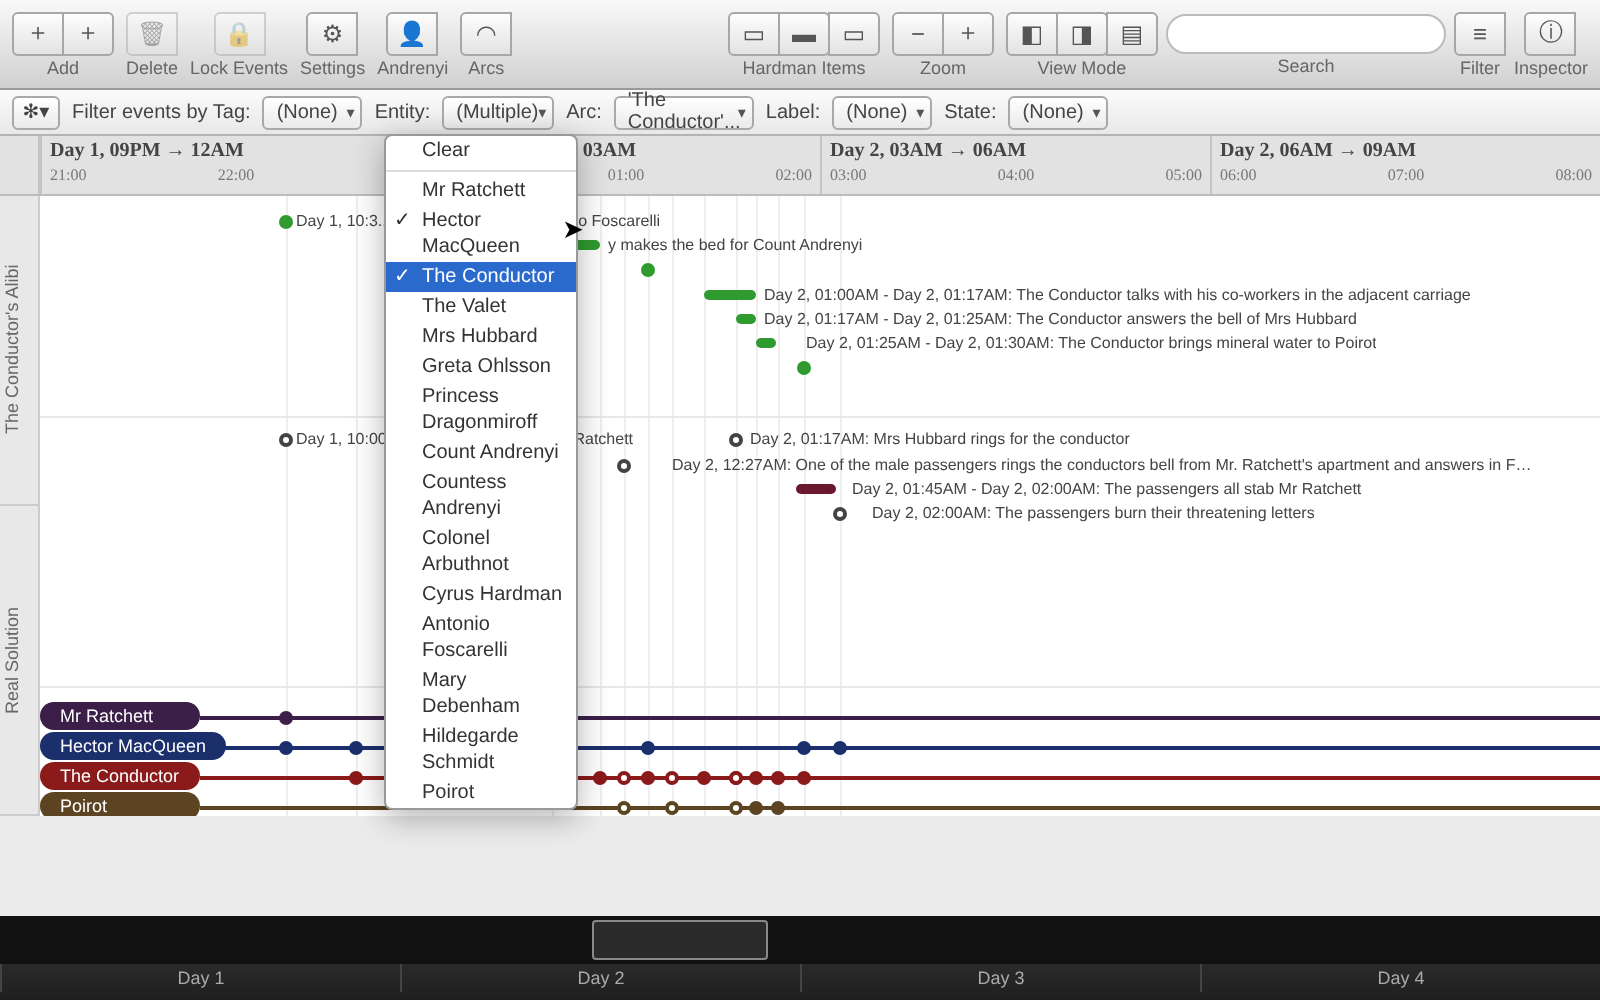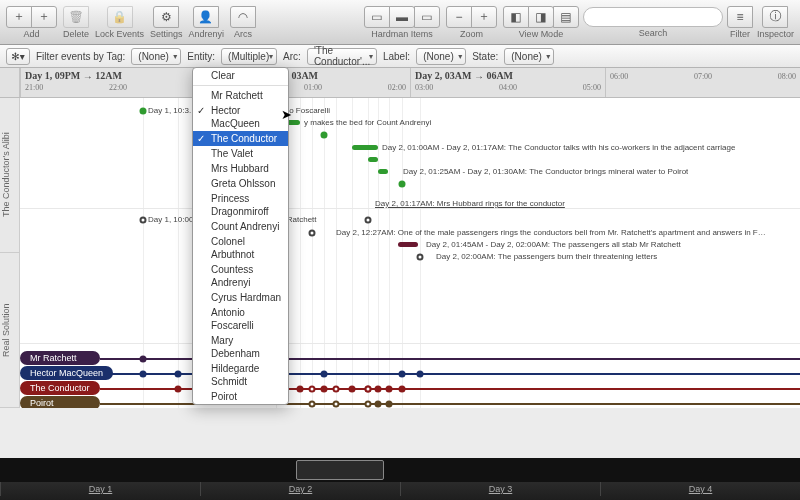--- a/index.html
+++ b/index.html
@@ -52,21 +52,21 @@
 .entity-menu .mi { padding:1px 6px 1px 18px; position:relative; cursor:pointer; line-height:13px; }
 .entity-menu .mi.sel { background:#2a6acd; color:#fff; }
 .entity-menu .mi.chk::before { content:"✓"; position:absolute; left:4px; }
 .entity-menu .sep { height:1px; background:#ddd; margin:2px 0; }
 .cursor-arrow { position:absolute; font-size:13px; color:#000; z-index:60; pointer-events:none; }
 
 
 .footer { position:absolute; bottom:0; left:0; right:0; height:42px; background:linear-gradient(#3c3c3c,#1e1e1e); color:#ccc; }
 .minimap { height:24px; background:#111; position:relative; }
 .mini-view { position:absolute; top:2px; bottom:2px; border:1px solid #888; background:rgba(120,120,120,.25); border-radius:2px; }
-.daylabels { display:flex; font-size:9px; color:#aaa;text-decoration:underline; }
+.daylabels { display:flex; font-size:9px; color:#aaa; }
 .daylabels span { flex:1; text-align:center; padding:2px 0; border-left:1px solid #444; }
 </style>
 </head>
 <body>
 
 <div class="toolbar">
   <div id="tb-left" style="display: flex; gap: 6px;">
       <div class="tb-group">
         <div class="tb-btns">
           <div class="tb-btn">＋</div>
@@ -194,20 +194,21 @@
       </div>
       <div class="tl-daycell">
         <div class="tl-daytitle">Day 2, 03AM → 06AM</div>
         <div class="tl-hours">
           <span>03:00</span>
           <span>04:00</span>
           <span>05:00</span>
         </div>
       </div>
       <div class="tl-daycell">
+        <div class="tl-daytitle">Day 2, 06AM → 09AM</div>
         <div class="tl-hours">
           <span>06:00</span>
           <span>07:00</span>
           <span>08:00</span>
         </div>
       </div>
     </div>
 </div>
 
 <div class="canvas">
@@ -232,27 +233,28 @@
       <div class="hline" style="top: 110px;"></div>
       <div class="hline" style="top: 245px;"></div>
       <div class="event-dot" style="left: 123px; top: 13px; background: rgb(47, 155, 47); border-color: rgb(47, 155, 47);"></div>
       <div class="event-txt" style="left: 128px; top: 8px;">Day 1, 10:3... s for The Valet and Antonio Foscarelli</div>
       <div class="event-bar" style="left: 256px; top: 22px; width: 24px; background: rgb(47, 155, 47);"></div>
       <div class="event-txt" style="left: 284px; top: 20px;">y makes the bed for Count Andrenyi</div>
       <div class="event-dot" style="left: 304px; top: 37px; background: rgb(47, 155, 47); border-color: rgb(47, 155, 47);"></div>
       <div class="event-bar" style="left: 332px; top: 47px; width: 26px; background: rgb(47, 155, 47);"></div>
       <div class="event-txt" style="left: 362px; top: 45px;">Day 2, 01:00AM - Day 2, 01:17AM: The Conductor talks with his co-workers in the adjacent carriage</div>
       <div class="event-bar" style="left: 348px; top: 59px; width: 10px; background: rgb(47, 155, 47);"></div>
+      <div class="event-txt" style="left: 362px; top: 57px;">Day 2, 01:17AM - Day 2, 01:25AM: The Conductor answers the bell of Mrs Hubbard</div>
       <div class="event-bar" style="left: 358px; top: 71px; width: 10px; background: rgb(47, 155, 47);"></div>
       <div class="event-txt" style="left: 383px; top: 69px;">Day 2, 01:25AM - Day 2, 01:30AM: The Conductor brings mineral water to Poirot</div>
       <div class="event-dot" style="left: 382px; top: 86px; background: rgb(47, 155, 47); border-color: rgb(47, 155, 47);"></div>
       <div class="event-dot hollow" style="left: 123px; top: 122px; background: rgb(68, 68, 68); border-color: rgb(68, 68, 68);"></div>
       <div class="event-txt" style="left: 128px; top: 117px;">Day 1, 10:00PM: MacQueen drugs Mr. Ratchett</div>
       <div class="event-dot hollow" style="left: 348px; top: 122px; background: rgb(68, 68, 68); border-color: rgb(68, 68, 68);"></div>
-      <div class="event-txt" style="left: 355px; top: 101px; text-decoration: underline;">Day 2, 01:17AM: Mrs Hubbard rings for the conductor</div>
+      <div class="event-txt" style="left: 355px; top: 117px;">Day 2, 01:17AM: Mrs Hubbard rings for the conductor</div>
       <div class="event-dot hollow" style="left: 292px; top: 135px; background: rgb(68, 68, 68); border-color: rgb(68, 68, 68);"></div>
       <div class="event-txt" style="left: 316px; top: 130px;">Day 2, 12:27AM: One of the male passengers rings the conductors bell from Mr. Ratchett's apartment and answers in French</div>
       <div class="event-bar" style="left: 378px; top: 144px; width: 20px; background: rgb(106, 24, 48);"></div>
       <div class="event-txt" style="left: 406px; top: 142px;">Day 2, 01:45AM - Day 2, 02:00AM: The passengers all stab Mr Ratchett</div>
       <div class="event-dot hollow" style="left: 400px; top: 159px; background: rgb(68, 68, 68); border-color: rgb(68, 68, 68);"></div>
       <div class="event-txt" style="left: 416px; top: 154px;">Day 2, 02:00AM: The passengers burn their threatening letters</div>
       <div class="charline" style="top: 260px; background: rgb(59, 31, 72); left: 80px;"></div>
       <div class="entity-pill" style="top: 253px; background: rgb(59, 31, 72);">Mr Ratchett</div>
       <div class="event-dot" style="left: 123px; top: 261px; background: rgb(59, 31, 72);"></div>
       <div class="charline" style="top: 275px; background: rgb(26, 47, 107); left: 80px;"></div>
@@ -290,22 +292,22 @@
     <div class="mi">Clear</div>
     <div class="sep"></div>
     <div class="mi">Mr Ratchett</div>
     <div class="mi chk">Hector MacQueen</div>
     <div class="mi chk sel">The Conductor</div>
     <div class="mi">The Valet</div>
     <div class="mi">Mrs Hubbard</div>
     <div class="mi">Greta Ohlsson</div>
     <div class="mi">Princess Dragonmiroff</div>
     <div class="mi">Count Andrenyi</div>
+    <div class="mi">Countess Andrenyi</div>
     <div class="mi">Colonel Arbuthnot</div>
-    <div class="mi">Countess Andrenyi</div>
     <div class="mi">Cyrus Hardman</div>
     <div class="mi">Antonio Foscarelli</div>
     <div class="mi">Mary Debenham</div>
     <div class="mi">Hildegarde Schmidt</div>
     <div class="mi">Poirot</div>
   </div>
 <div class="cursor-arrow" style="left:281px;top:107px">➤</div>
 
 <div class="footer">
   <div class="minimap">

